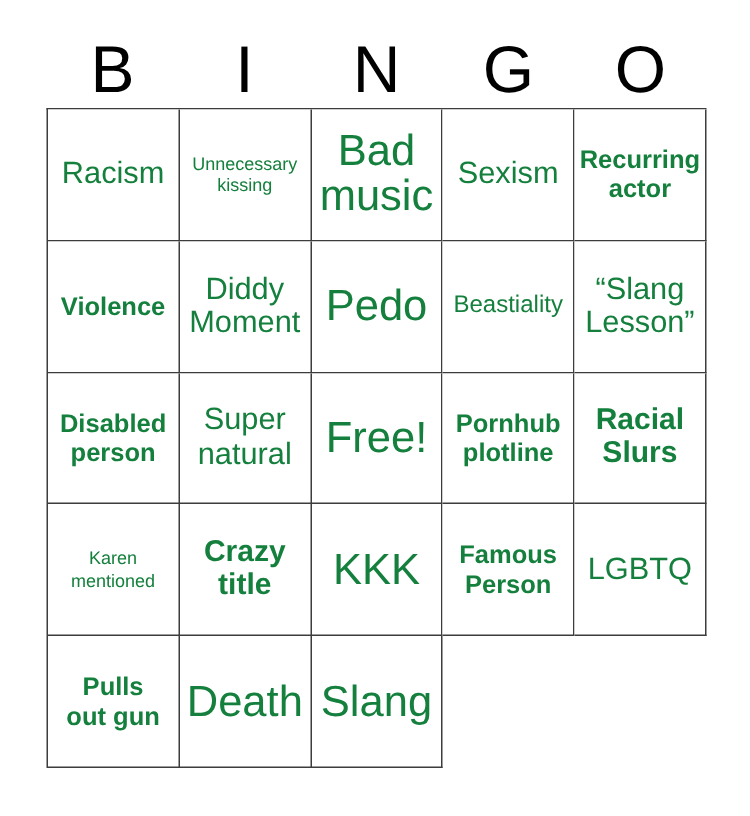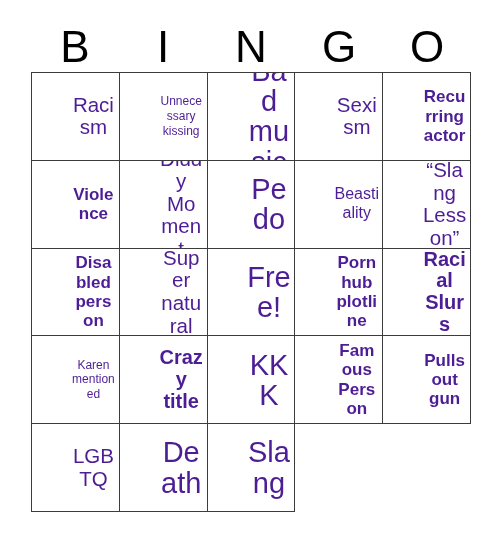--- a/index.html
+++ b/index.html
@@ -72,22 +72,21 @@
     padding: 2px 3px;
     overflow: hidden;
     background: #ffffff;
   }
   .cell-text {
     display: block;
     width: 100%;
     line-height: 1.08;
     white-space: pre-line;
     word-break: break-word;
-    color: #4c1d95;
-    margin-left: 36px;
+    color: #15803d;
   }
 
   
   .fs-xs  { font-size: 12px;   line-height: 1.22; }
   .fs-sm  { font-size: 16px;   line-height: 1.18; }
   .fs-md  { font-size: 17px;   line-height: 1.14; font-weight: bold; }
   .fs-lg  { font-size: 20.5px; line-height: 1.10; }
   .fs-xl  { font-size: 20px;   line-height: 1.08; font-weight: bold; }
   .fs-xxl { font-size: 29px;   line-height: 1.04; }
 </style>
@@ -168,25 +167,25 @@
 title</span>
       </div>
       <div class="bingo-cell">
         <span class="cell-text fs-xxl">KKK</span>
       </div>
       <div class="bingo-cell">
         <span class="cell-text fs-md">Famous
 Person</span>
       </div>
       <div class="bingo-cell">
+        <span class="cell-text fs-lg">LGBTQ</span>
+      </div>
+      <div class="bingo-cell">
         <span class="cell-text fs-md">Pulls
 out gun</span>
-      </div>
-      <div class="bingo-cell">
-        <span class="cell-text fs-lg">LGBTQ</span>
       </div>
       <div class="bingo-cell">
         <span class="cell-text fs-xxl">Death</span>
       </div>
       <div class="bingo-cell">
         <span class="cell-text fs-xxl">Slang</span>
       </div>
     </div>
 
 </div>

